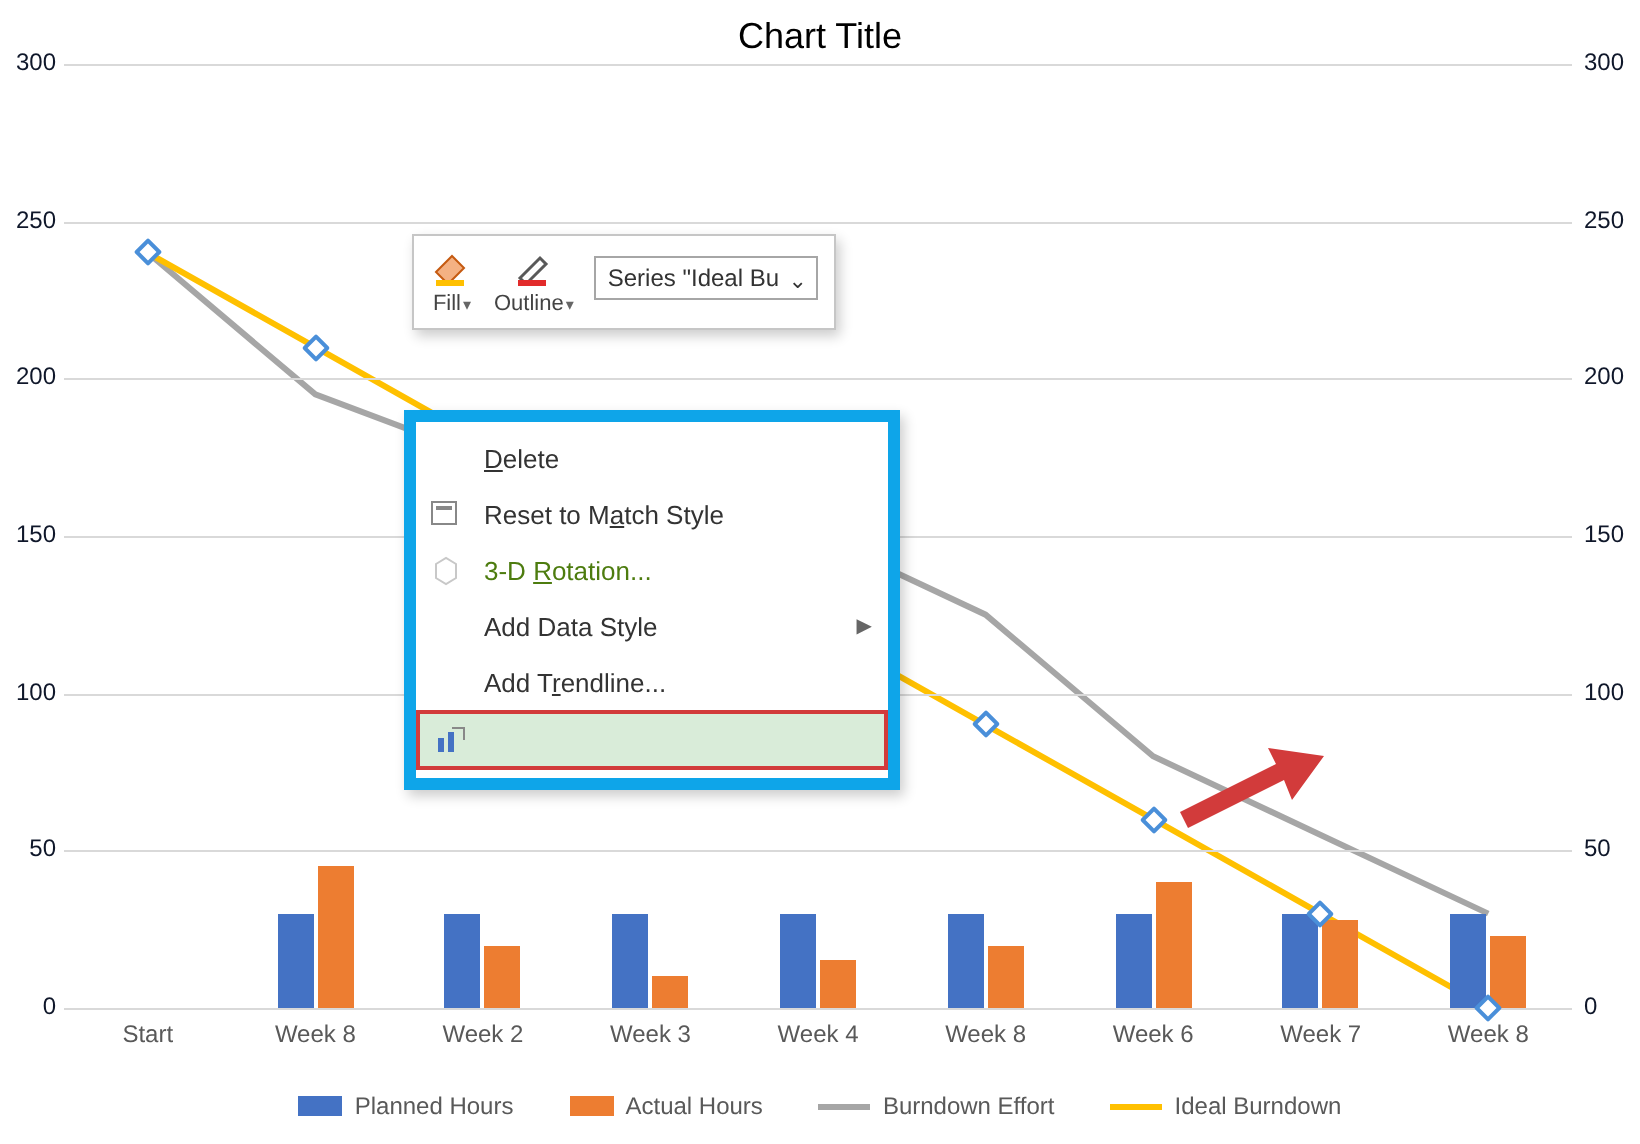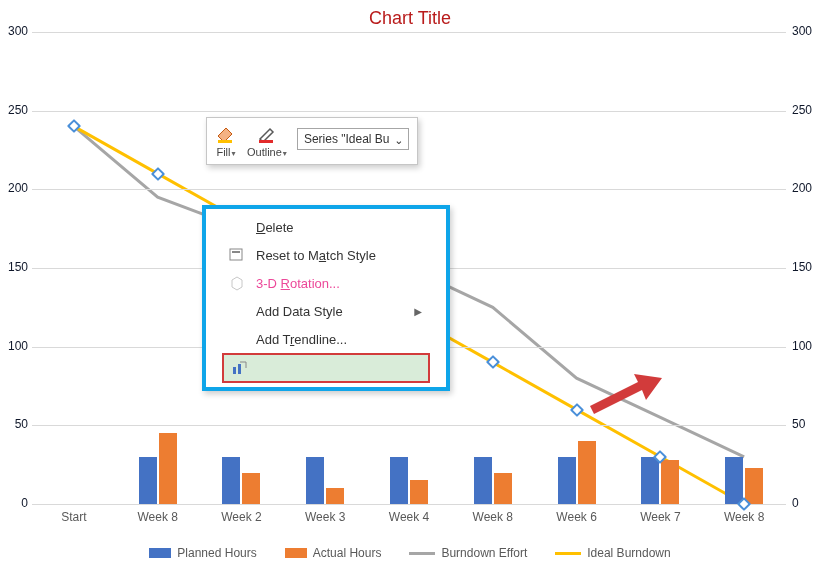--- a/index.html
+++ b/index.html
@@ -1,17 +1,17 @@
 <!DOCTYPE html>
 <html><head>
 <meta charset="utf-8">
 <style>
   * { box-sizing: border-box; margin: 0; padding: 0; }
   body { font-family: "Segoe UI", Arial, sans-serif; background: #fff; width: 820px; height: 572px; position: relative; overflow: hidden; }
-  .title { text-align: center; font-size: 18px; color: #b91c1c; padding-top: 8px; font-weight: 400; }
+  .title { text-align: center; font-size: 18px; color: #000000; padding-top: 8px; font-weight: 400; }
   .plot { position: absolute; left: 32px; right: 34px; top: 32px; bottom: 68px; }
   .grid-line { position: absolute; left: 0; right: 0; border-top: 1px solid #d9d9d9; }
   .yaxis-l, .yaxis-r { position: absolute; font-size: 12px; color: #0f172a; }
   .yaxis-l { text-align: right; width: 28px; left: -32px; }
   .yaxis-r { text-align: left; width: 28px; right: -34px; }
   .xaxis { position: absolute; left: 32px; right: 34px; bottom: 48px; display: flex; }
   .xcat { flex: 1; text-align: center; font-size: 12px; color: #595959; }
   .bar { position: absolute; bottom: 0; width: 18px; }
   .bar.planned { background: #4472c4; }
   .bar.actual  { background: #ed7d31; }
@@ -23,23 +23,23 @@
   .swatch-box { width: 22px; height: 10px; }
   .swatch-line { width: 26px; height: 3px; }
   
   .mini-toolbar { position: absolute; background: #fff; border: 1px solid #c6c6c6; box-shadow: 2px 3px 6px rgba(0,0,0,0.2); display: flex; align-items: flex-start; padding: 6px 8px; gap: 10px; font-size: 11px; color: #444; }
   .mini-toolbar .tool { display: flex; flex-direction: column; align-items: center; gap: 2px; }
   .mini-toolbar .tool .ico { width: 22px; height: 20px; position: relative; }
   .mini-toolbar .dd { font-size: 8px; color: #666; margin-left: 1px; }
   .mini-toolbar .sel { border: 1px solid #a6a6a6; padding: 3px 18px 3px 6px; font-size: 12px; color: #333; margin-top: 4px; position: relative; }
   .mini-toolbar .sel .chev { position: absolute; right: 4px; top: 5px; font-size: 11px; color: #333; }
   
-  .context-menu { position: absolute; background: #fff; border: 4px solid #0ea5e9; box-shadow: 2px 3px 6px rgba(0,0,0,0.2); font-size: 13px; color: #333; width: 248px; padding: 4px 16px; }
+  .context-menu { position: absolute; background: #fff; border: 6px solid #0ea5e9; box-shadow: 2px 3px 6px rgba(0,0,0,0.2); font-size: 13px; color: #333; width: 248px; padding: 4px 0; }
   .context-menu .row { display: flex; align-items: center; height: 28px; padding: 0 8px 0 6px; gap: 10px; }
-  .context-menu .row.disabled { color: #ec4899; }
+  .context-menu .row.disabled { color: #4d7c0f; }
   .context-menu .row .ico { width: 18px; height: 18px; flex: none; position: relative; }
   .context-menu .row .lbl { flex: 1; }
   .context-menu .row .arrow { font-size: 10px; color: #666; }
   .context-menu .row.highlight { background: #d9ecd9; border: 2px solid #d23b3b; height: 30px; }
   .under { text-decoration: underline; }
   
   .big-arrow { position: absolute; width: 78px; height: 44px; }
   .big-arrow svg { width: 100%; height: 100%; }
 </style>
 </head>

